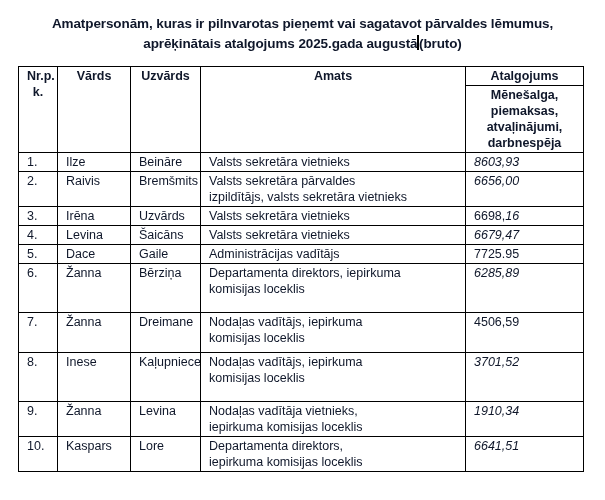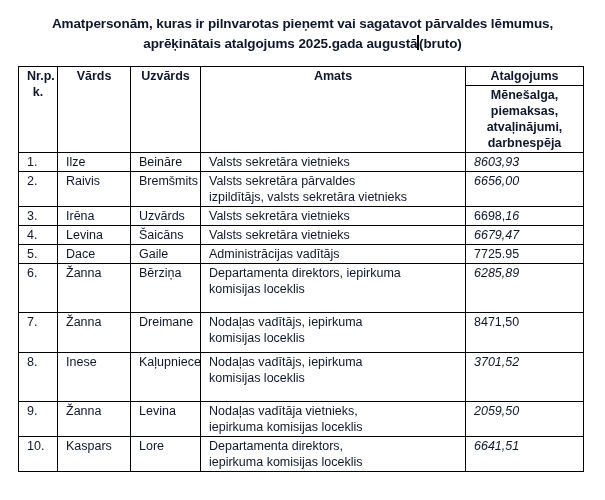--- a/index.html
+++ b/index.html
@@ -138,37 +138,37 @@
         <td>Departamenta direktors, iepirkuma
 komisijas loceklis</td>
         <td class="salary-val">6285,89</td>
       </tr>
       <tr class="pad-sm">
         <td>7.</td>
         <td>Žanna</td>
         <td>Dreimane</td>
         <td>Nodaļas vadītājs, iepirkuma
 komisijas loceklis</td>
-        <td class="salary-val upright">8471,50</td>
+        <td class="salary-val upright">4506,59</td>
       </tr>
       <tr class="tall">
         <td>8.</td>
         <td>Inese</td>
         <td>Kaļupniece</td>
         <td>Nodaļas vadītājs, iepirkuma
 komisijas loceklis</td>
         <td class="salary-val">3701,52</td>
       </tr>
       <tr>
         <td>9.</td>
         <td>Žanna</td>
         <td>Levina</td>
         <td>Nodaļas vadītāja vietnieks,
 iepirkuma komisijas loceklis</td>
-        <td class="salary-val">2059,50</td>
+        <td class="salary-val">1910,34</td>
       </tr>
       <tr>
         <td>10.</td>
         <td>Kaspars</td>
         <td>Lore</td>
         <td>Departamenta direktors,
 iepirkuma komisijas loceklis</td>
         <td class="salary-val">6641,51</td>
       </tr>
     </tbody>

